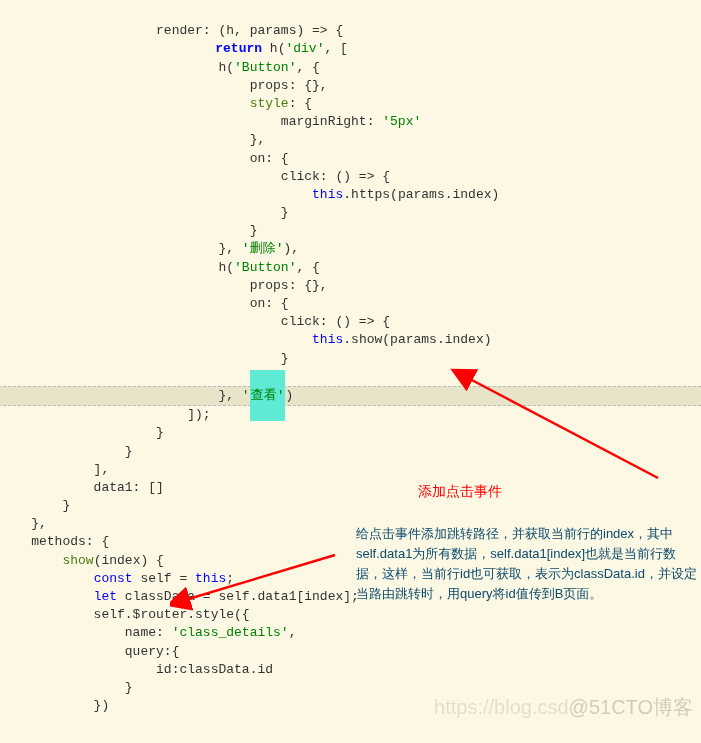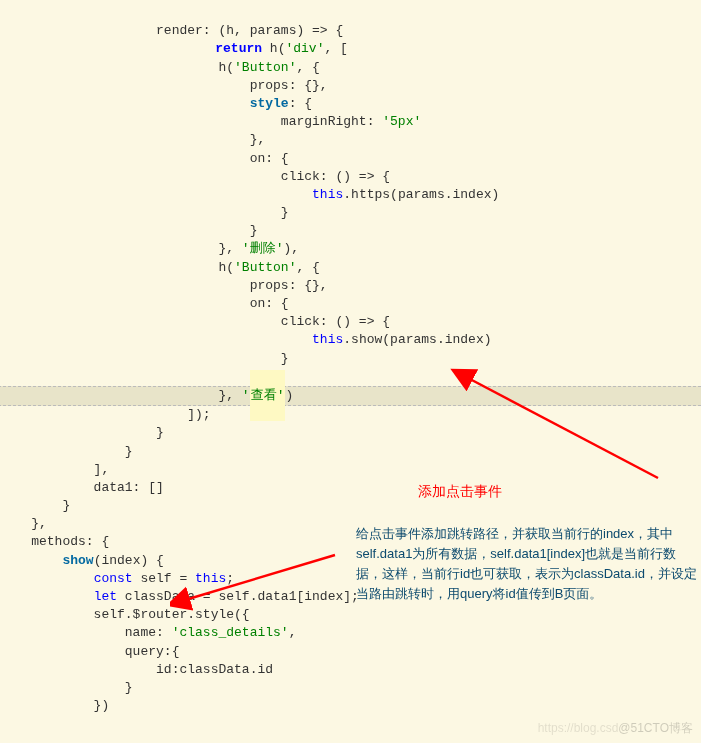--- a/index.html
+++ b/index.html
@@ -14,34 +14,34 @@
     height: 743px;
     overflow: hidden;
     position: relative;
   }
   .code-area {
     white-space: pre;
     padding: 4px 0 0 0;
     position: relative;
   }
   .kw { color: #0000ff; font-weight: bold; margin-left: 28px; }
-  .kw2 { color: #0369a1; font-weight: bold; }
+  .kw2 { color: #4d7c0f; font-weight: normal; }
   .str { color: #008000; }
   .blue { color: #0000ff; }
   .highlight-line {
     background: #e8e4c9;
     display: inline-block;
     width: 100%;
     border-top: 1px dashed #bbb;
     border-bottom: 1px dashed #bbb;
     margin-left: -2px;
     padding-left: 2px;
   }
   .selected {
-    background: #fef9c3;
+    background: #5eead4;
     padding: 18px 1px;
   }
   .annotation1 {
     position: absolute;
     left: 418px;
     top: 482px;
     color: #ff0000;
     font-family: "Microsoft YaHei", SimSun, sans-serif;
     font-size: 14px;
   }
@@ -63,24 +63,24 @@
   }
   .arrow2 {
     position: absolute;
     left: 170px;
     top: 545px;
     pointer-events: none;
   }
   .watermark {
     position: absolute;
     right: 8px;
-    bottom: 6px;
+    bottom: 22px;
     color: rgba(0,0,0,0.18);
     font-family: sans-serif;
-    font-size: 12px;
+    font-size: 20px;
   }
 </style>
 </head>
 <body>
 
 <div class="code-area">
 <span>                    render: (h, params) =&gt; {</span>
 <span><span>                        </span><span class="kw">return</span><span> h(</span><span class="str">'div'</span><span>, [</span></span>
 <span><span>                            h(</span><span class="str">'Button'</span><span>, {</span></span>
 <span>                                props: {},</span>

